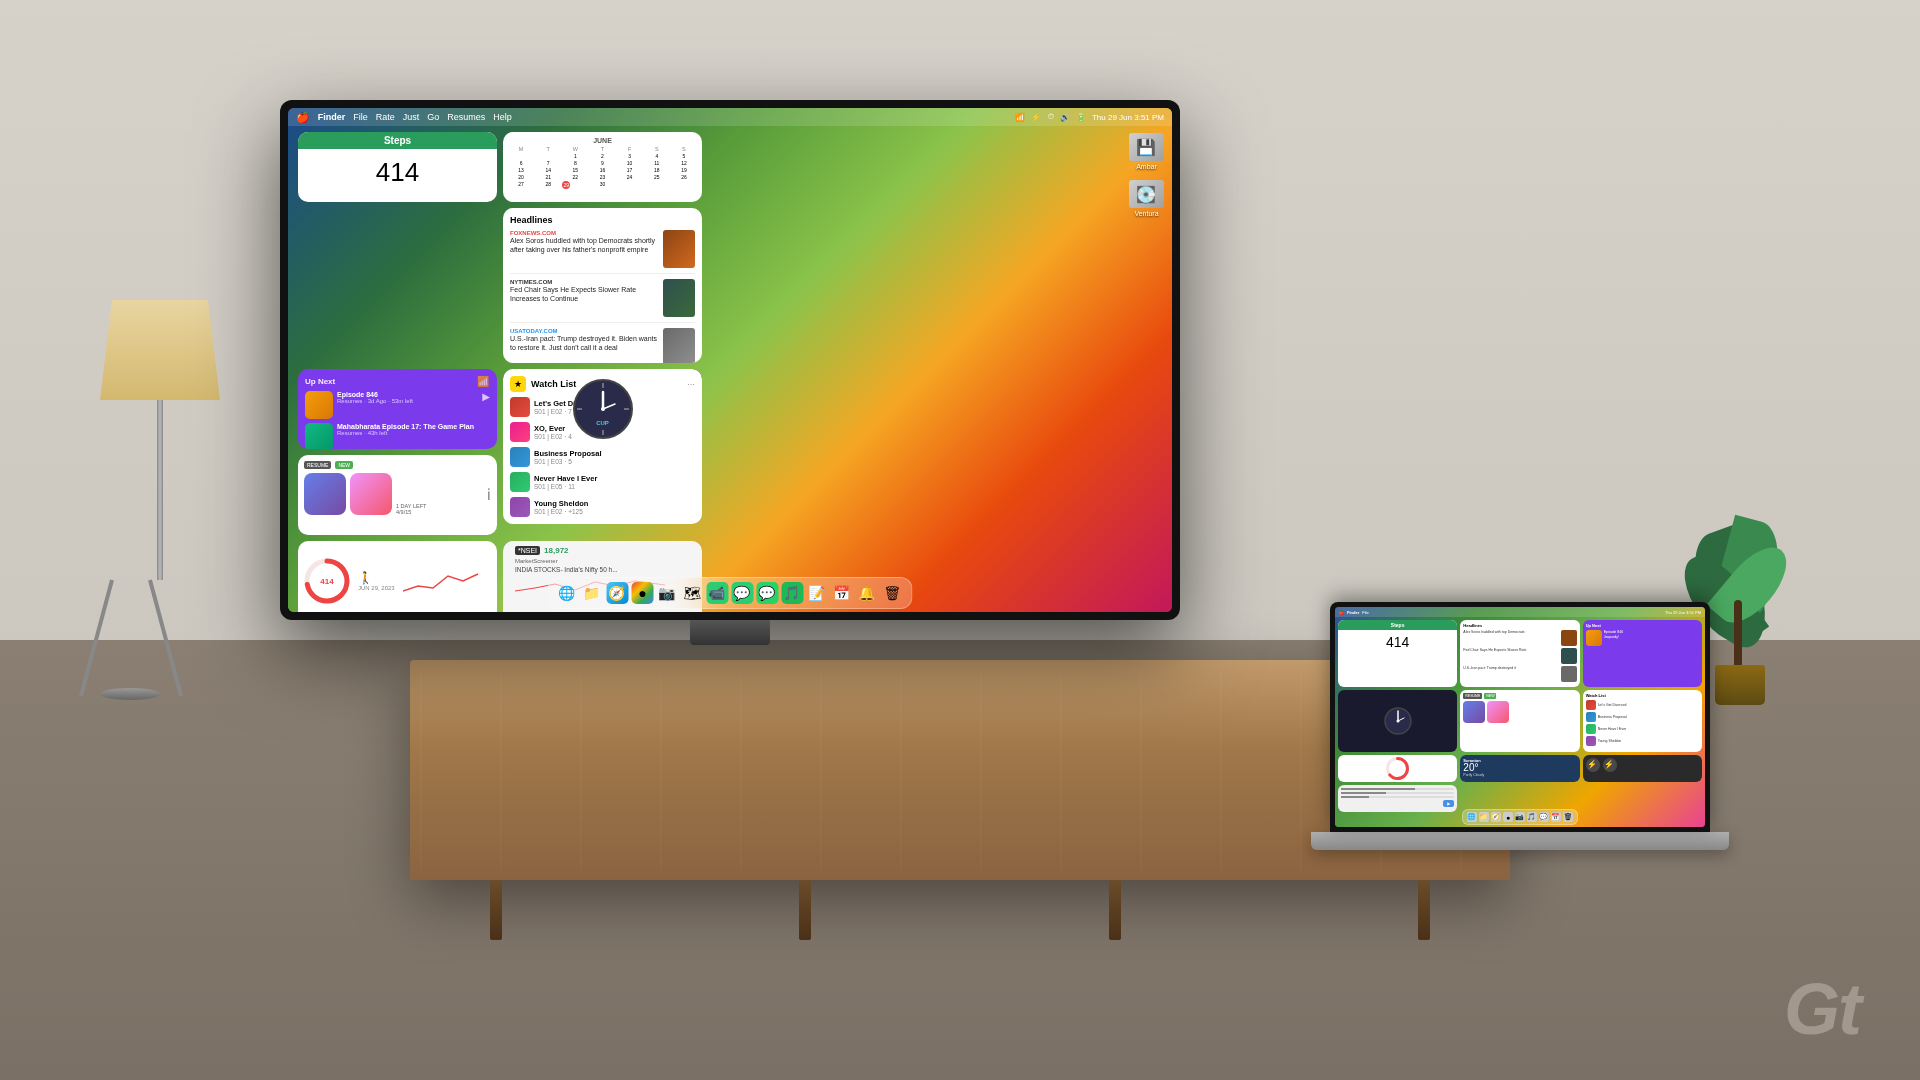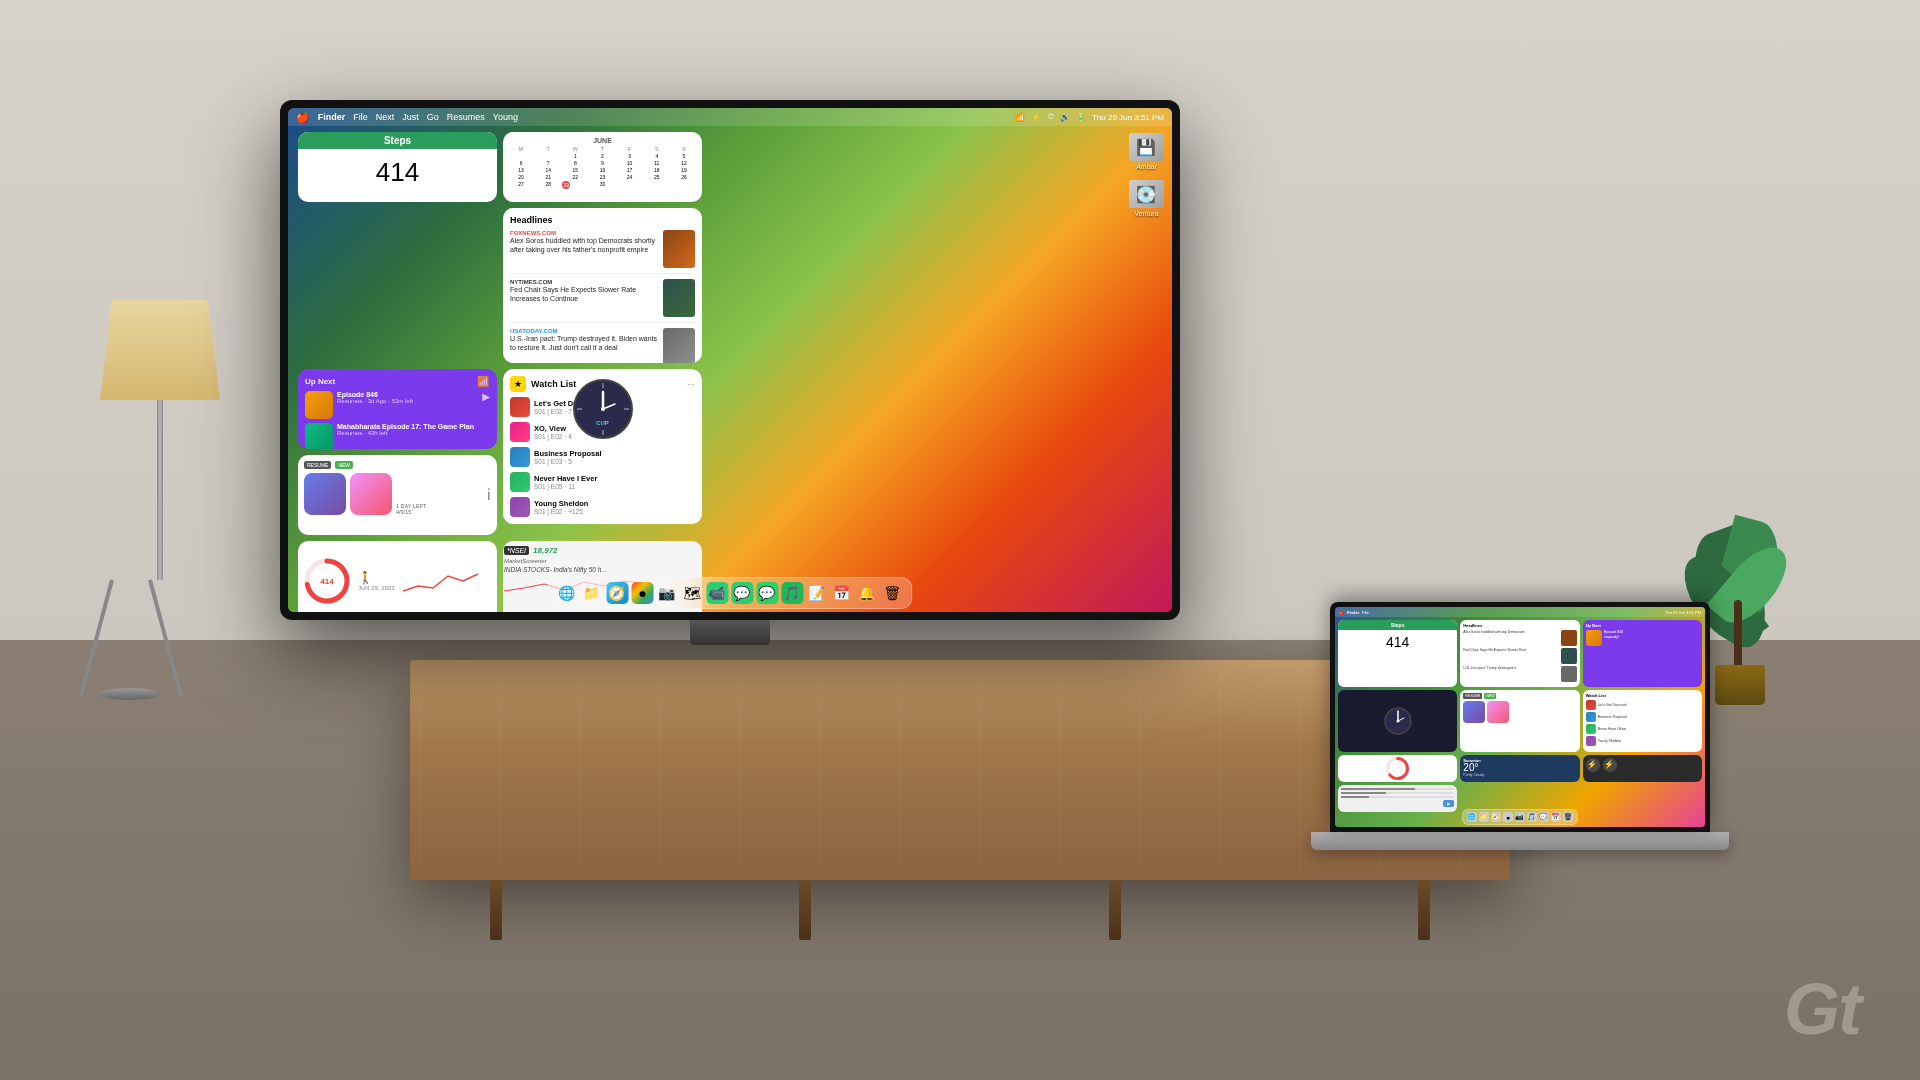--- a/index.html
+++ b/index.html
@@ -413,25 +413,25 @@
   <div class="tv-frame">
     <div class="tv-screen">
 
       <div class="macos-wallpaper"></div>
 
       <div class="macos-menubar">
         <span class="menubar-apple">🍎</span>
         <div class="menubar-items">
           <span style="font-weight:600;">Finder</span>
           <span>File</span>
-          <span>Next</span>
+          <span>Rate</span>
           <span>Just</span>
           <span>Go</span>
           <span>Resumes</span>
-          <span>Young</span>
+          <span>Help</span>
         </div>
         <div class="menubar-right">
           <span>📶</span>
           <span>⚡</span>
           <span>⏱</span>
           <span>🔊</span>
           <span>🔋</span>
           <span>Thu 29 Jun  3:51 PM</span>
         </div>
       </div>
@@ -592,21 +592,21 @@
           <div style="display:flex;align-items:center;gap:4px;margin-bottom:5px;">
             <div style="width:20px;height:20px;border-radius:4px;background:linear-gradient(135deg,#c0392b,#e74c3c);flex-shrink:0;"></div>
             <div>
               <div style="font-size:7.5px;font-weight:600;">Let's Get Divorced</div>
               <div style="font-size:6.5px;color:#888;">S01 | E02 · 7</div>
             </div>
           </div>
           <div style="display:flex;align-items:center;gap:4px;margin-bottom:5px;">
             <div style="width:20px;height:20px;border-radius:4px;background:linear-gradient(135deg,#e91e8c,#ff4081);flex-shrink:0;"></div>
             <div>
-              <div style="font-size:7.5px;font-weight:600;">XO, View</div>
+              <div style="font-size:7.5px;font-weight:600;">XO, Ever</div>
               <div style="font-size:6.5px;color:#888;">S01 | E02 · 4</div>
             </div>
           </div>
           <div style="display:flex;align-items:center;gap:4px;margin-bottom:5px;">
             <div style="width:20px;height:20px;border-radius:4px;background:linear-gradient(135deg,#2980b9,#3498db);flex-shrink:0;"></div>
             <div>
               <div style="font-size:7.5px;font-weight:600;">Business Proposal</div>
               <div style="font-size:6.5px;color:#888;">S01 | E03 · 5</div>
             </div>
           </div>
@@ -638,21 +638,21 @@
             <div style="font-size:12px;color:#e44;font-weight:700;">🚶</div>
             <div style="font-size:6px;color:#888;">JUN 29, 2023</div>
           </div>
           <div style="flex:1;height:30px;position:relative;">
             <svg width="80" height="30" viewBox="0 0 80 30">
               <polyline points="0,25 15,20 30,22 45,10 60,15 75,8" fill="none" stroke="#e44" stroke-width="1.5"></polyline>
             </svg>
           </div>
         </div>
 
-        <div style="grid-column:2/3;background:#f5f5f5;border-radius:10px;padding:5px 1px;height:80px;overflow:hidden;grid-row:5/6;font-style:italic;">
+        <div style="grid-column:2/3;background:#f5f5f5;border-radius:10px;padding:5px 12px;height:80px;overflow:hidden;grid-row:5/6;">
           <div style="display:flex;align-items:center;gap:4px;">
             <span style="font-size:7px;background:#333;color:white;padding:1px 3px;border-radius:2px;">*NSEI</span>
             <span style="font-size:8px;font-weight:700;color:#2a9d5c;">18,972</span>
           </div>
           <div style="font-size:6px;color:#666;margin-top:3px;">MarketScreener</div>
           <div style="font-size:6.5px;color:#444;margin-top:2px;">INDIA STOCKS- India's Nifty 50 h...</div>
           <div style="height:20px;margin-top:3px;">
             <svg width="150" height="20" viewBox="0 0 150 20">
               <polyline points="0,15 20,12 40,8 60,14 80,6 100,10 120,5 150,9" fill="none" stroke="#e44" stroke-width="1"></polyline>
             </svg>

